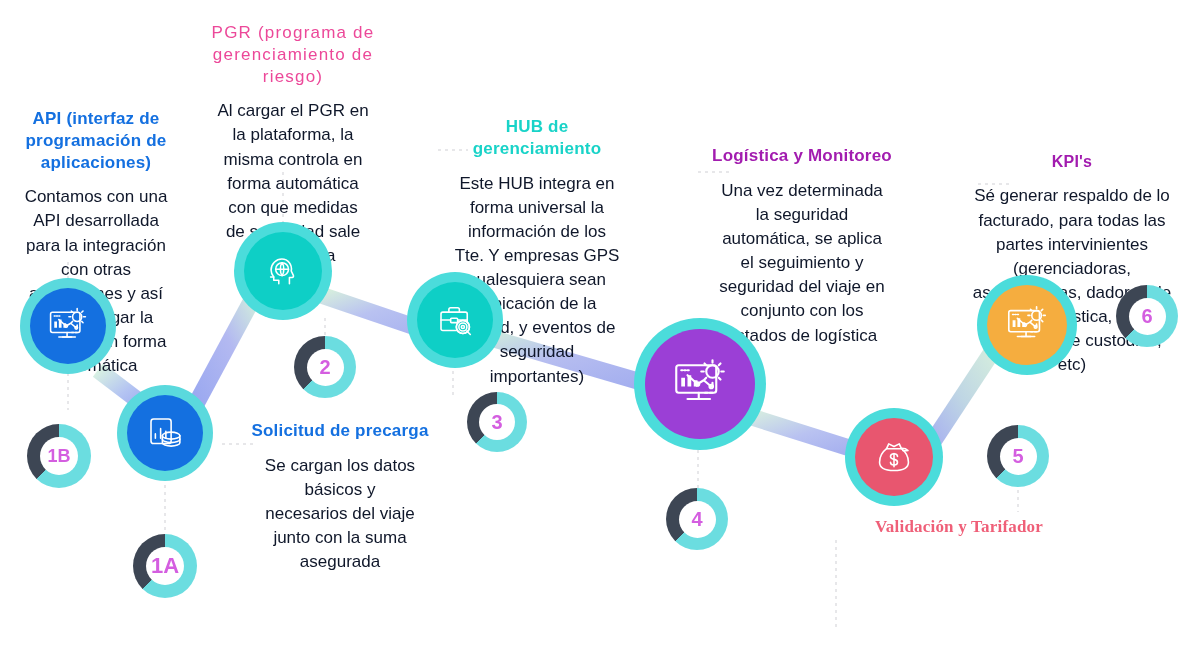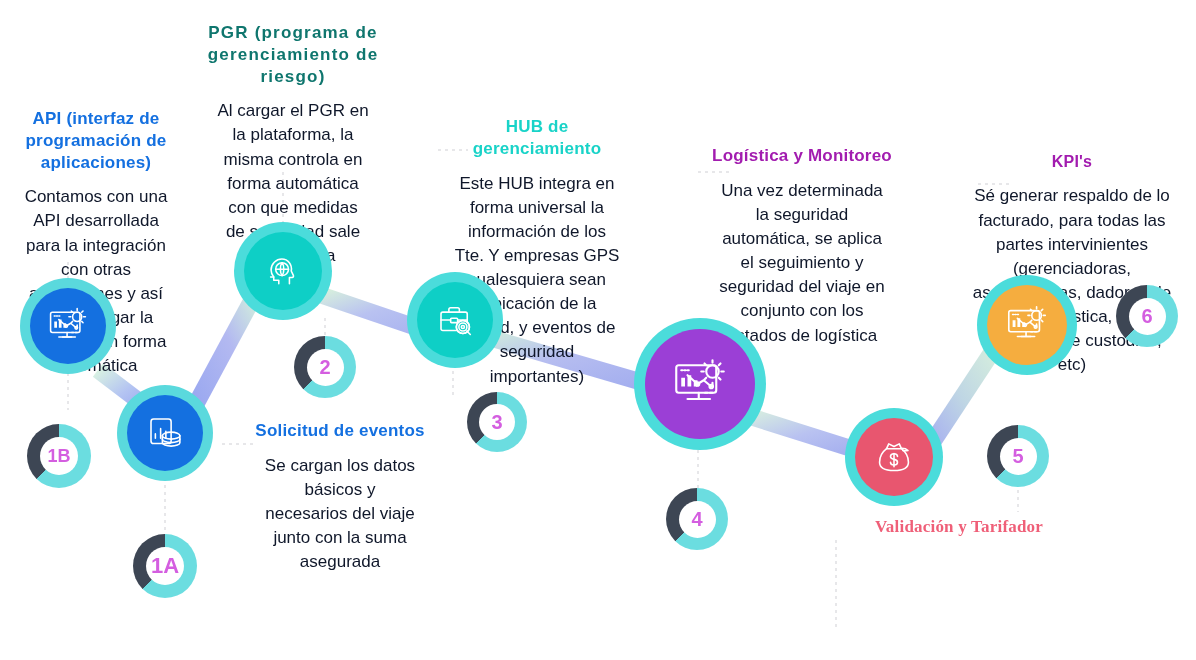--- a/index.html
+++ b/index.html
@@ -157,41 +157,41 @@
       <line x1="1106" y1="318" x2="1088" y2="318"></line>
     </g>
   </svg>
 
   <div class="txtblock" style="left:10px; top:108px; width:172px;">
     <div class="t-title" style="font-size:17px; color:#1470e0;">API (interfaz de programación de aplicaciones)</div>
     <div class="t-body">Contamos con una API desarrollada para la integración con otras aplicaciones y así poder cargar la Precarga en forma automática</div>
   </div>
 
   <div class="txtblock" style="left:205px; top:22px; width:176px;">
-    <div class="t-title" style="font-size:17px; color:#0f766e; letter-spacing:1.2px; font-weight:bold;">PGR (programa de gerenciamiento de riesgo)</div>
+    <div class="t-title" style="font-size:17px; color:#ec4899; letter-spacing:1.2px; font-weight:normal;">PGR (programa de gerenciamiento de riesgo)</div>
     <div class="t-body">Al cargar el PGR en la plataforma, la misma controla en forma automática  con que medidas de seguridad sale la precarga</div>
   </div>
 
   <div class="txtblock" style="left:440px; top:116px; width:194px;">
     <div class="t-title" style="font-size:17px; color:#19d3c8;">HUB de gerenciamiento</div>
     <div class="t-body">Este HUB integra en forma universal la información de los Tte. Y empresas GPS cualesquiera sean (ubicación de la unidad, y eventos de seguridad importantes)</div>
   </div>
 
   <div class="txtblock" style="left:703px; top:145px; width:198px;">
     <div class="t-title" style="font-size:17px; color:#a21caf;">Logística y Monitoreo</div>
     <div class="t-body">Una vez determinada la seguridad automática, se aplica el seguimiento y seguridad del viaje en conjunto con los estados de logística</div>
   </div>
 
   <div class="txtblock" style="left:957px; top:152px; width:230px;">
     <div class="t-title" style="font-size:16px; color:#a21caf;">KPI's</div>
     <div class="t-body">Sé generar respaldo de lo facturado, para todas las partes intervinientes (gerenciadoras, aseguradoras, dadoras de carga, logística, Tte., empresas de custodias, etc)</div>
   </div>
 
   <div class="txtblock" style="left:250px; top:420px; width:180px;">
-    <div class="t-title" style="font-size:17px; color:#1470e0;">Solicitud de eventos</div>
+    <div class="t-title" style="font-size:17px; color:#1470e0;">Solicitud de precarga</div>
     <div class="t-body">Se cargan los datos básicos y necesarios del viaje junto con la suma asegurada</div>
   </div>
 
   <div class="txtblock" style="left:830px; top:516px; width:258px;">
     <div class="t-title" style="font-size:17px; color:#ef5f78;font-family:Liberation Serif, serif;">Validación y Tarifador</div>
   </div>
 
   <div class="node" style="left:20px; top:278px; width:96px; height:96px; background:#5ad9dd; padding:10px;">
     <div class="inner" style="background:#1470e0;">
       <span>

